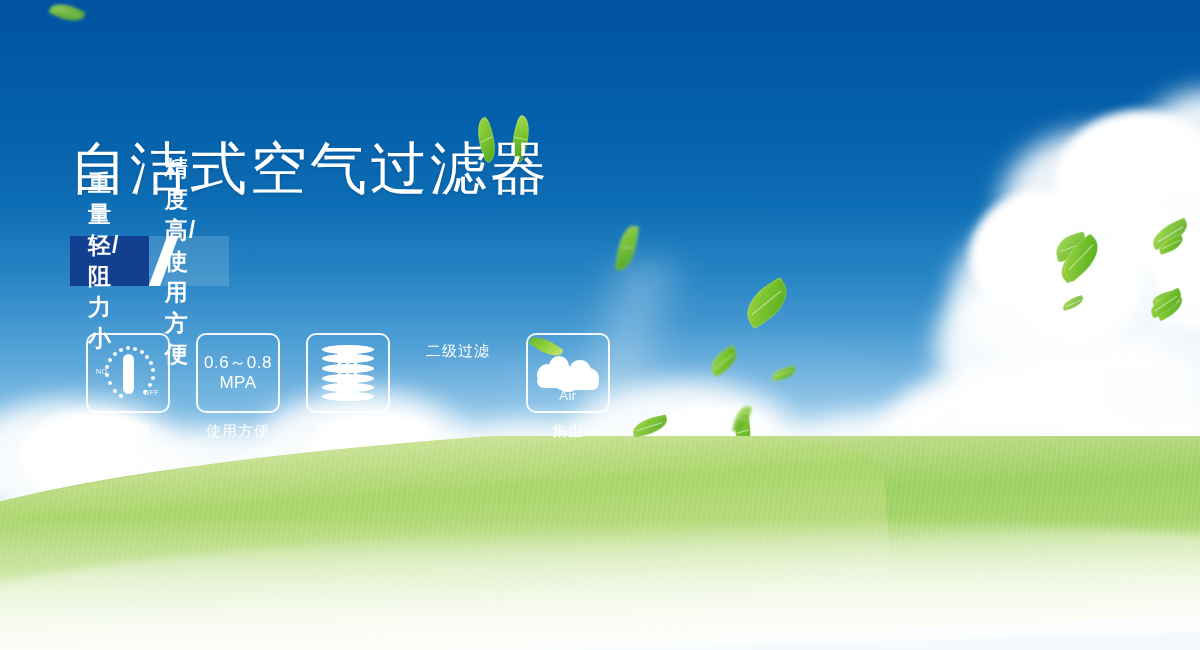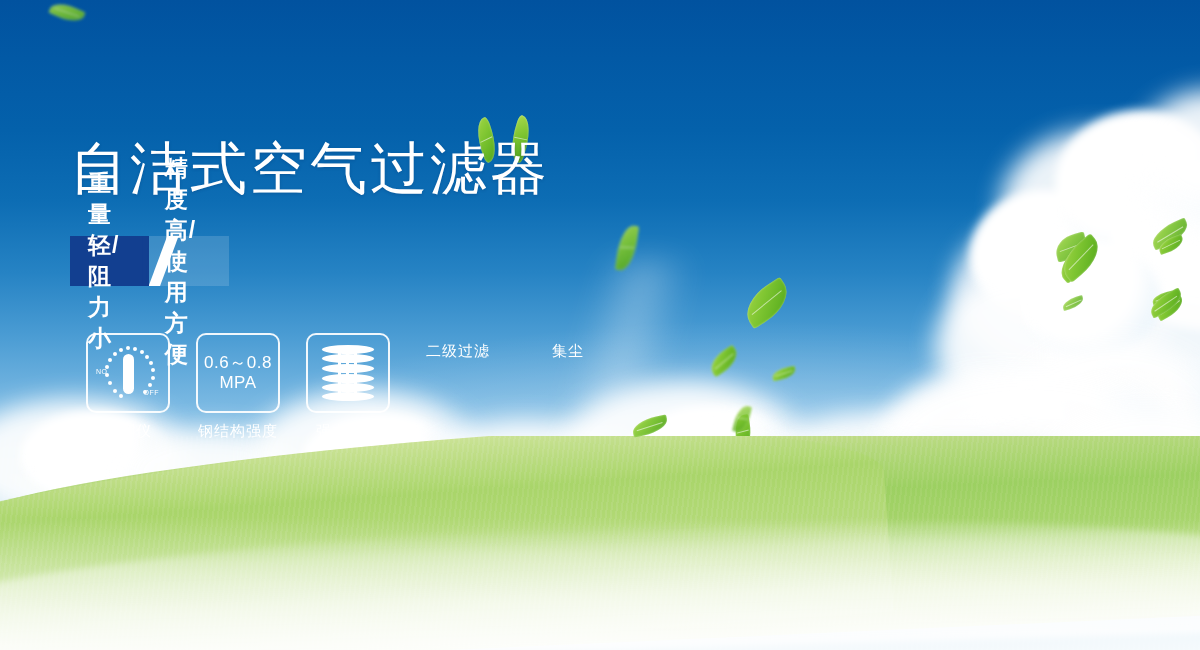--- a/index.html
+++ b/index.html
@@ -340,21 +340,21 @@
         <div class="feat-label">控制仪</div>
       </div>
 
       <div class="feat">
         <div class="feat-box">
           <div class="feat-text">
             <div>0.6～0.8</div>
             <div>MPA</div>
           </div>
         </div>
-        <div class="feat-label">钢结构强度</div>
+        <div class="feat-label">使用方便</div>
       </div>
 
       <div class="feat">
         <div class="feat-box">
           <div class="stack">
             <div class="ring" style="top:0;"></div>
             <div class="ring" style="top:9px;"></div>
             <div class="ring" style="top:19px;"></div>
             <div class="ring" style="top:29px;"></div>
             <div class="ring" style="top:38px;"></div>
@@ -365,20 +365,33 @@
           </div>
         </div>
         <div class="feat-label">强力反吹</div>
       </div>
 
       <div class="feat">
         <div class="feat-label">二级过滤</div>
       </div>
 
       <div class="feat">
+        <div class="feat-box">
+          <div class="airicon">
+            <div class="air-leaf"></div>
+            <div class="ac" style="left:2px;top:20px;width:22px;height:22px;"></div>
+            <div class="ac" style="left:14px;top:12px;width:20px;height:20px;"></div>
+            <div class="ac" style="left:2px;top:30px;width:28px;height:14px;border-radius:8px;"></div>
+            <div class="ac" style="left:20px;top:22px;width:26px;height:26px;"></div>
+            <div class="ac" style="left:34px;top:16px;width:22px;height:22px;"></div>
+            <div class="ac" style="left:44px;top:24px;width:20px;height:20px;"></div>
+            <div class="ac" style="left:20px;top:32px;width:44px;height:14px;border-radius:8px;"></div>
+            <div class="air-word">Air</div>
+          </div>
+        </div>
         <div class="feat-label">集尘</div>
       </div>
 
     </div>
   </div>
 
   <div class="leaf" style="left:632px;top:418px;width:36px;height:16px;transform:rotate(-12deg);z-index:30;opacity:.95;"></div>
 
 </div>
 

